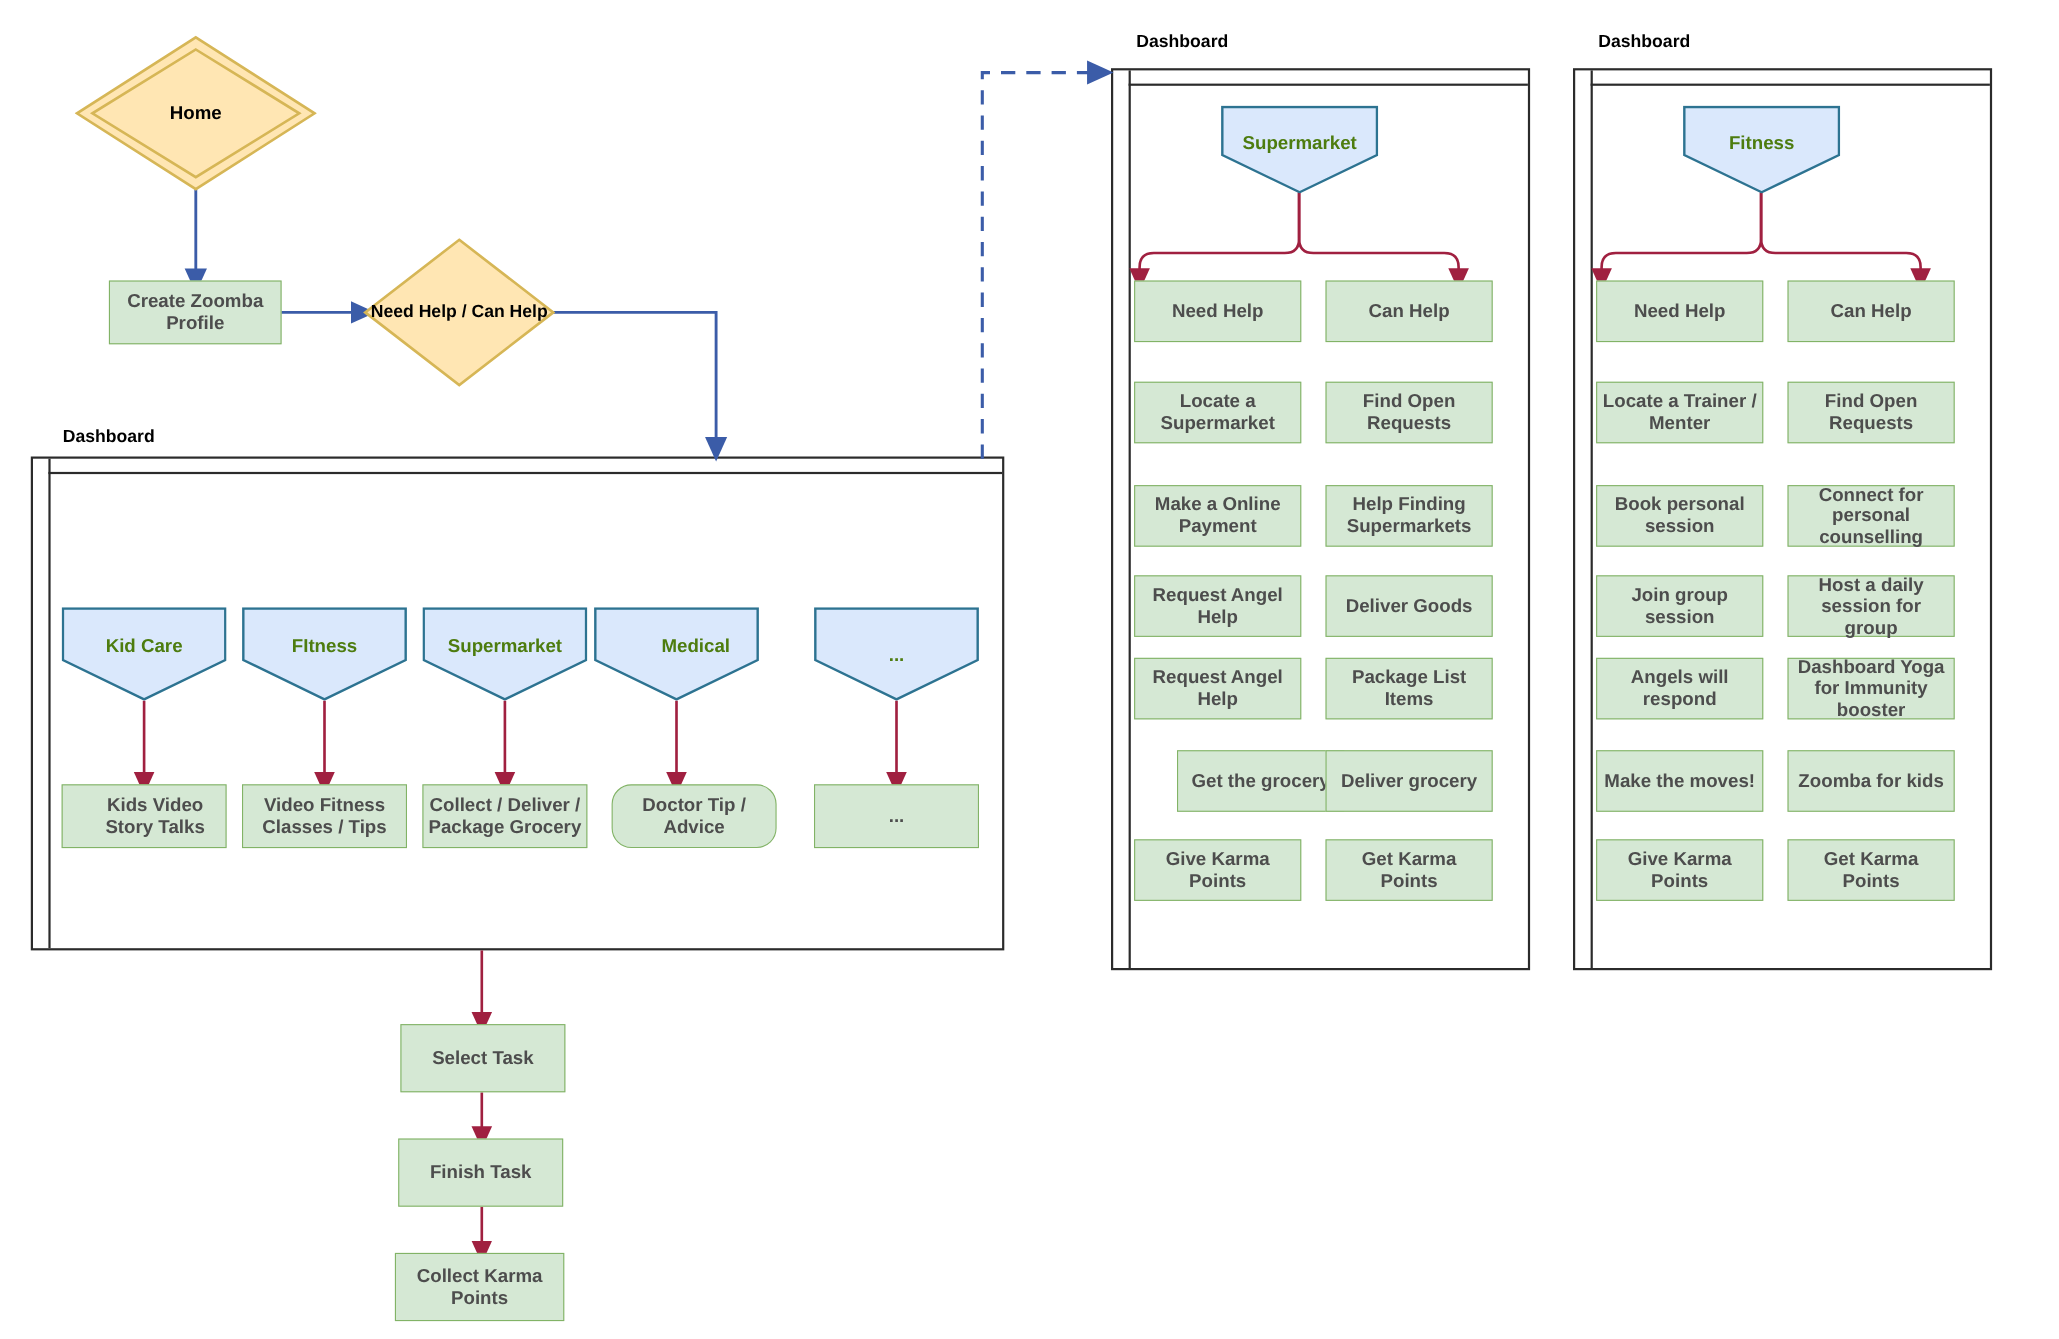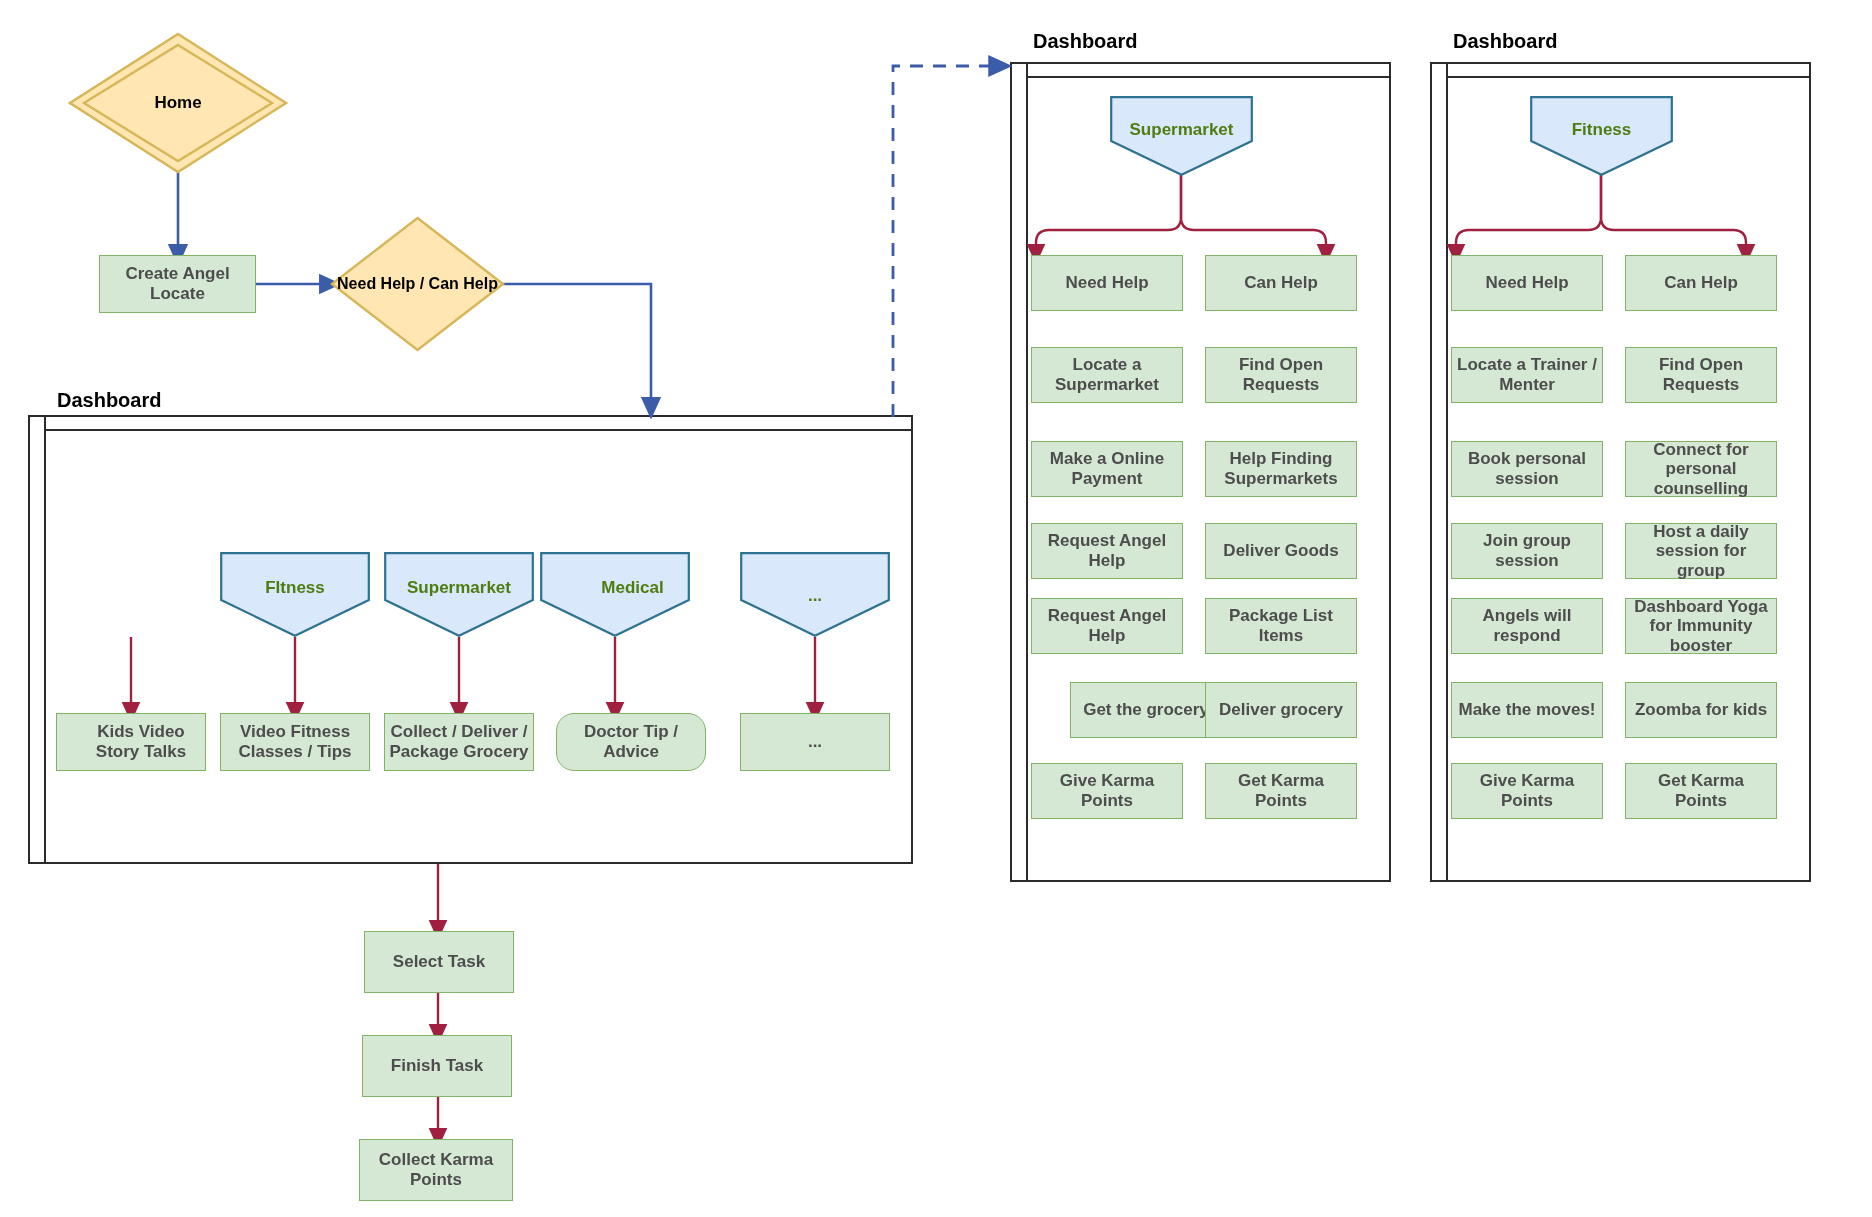--- a/index.html
+++ b/index.html
@@ -99,21 +99,21 @@
     position: absolute;
     left: 14px;
     top: 0;
     bottom: 0;
     width: 0;
     border-left: 2.4px solid #2b2b2b;
   }
   .frame-title {
     position: absolute;
     font-weight: bold;
-    font-size: 20px;
+    font-size: 16px;
     color: #000000;
     white-space: nowrap;
     z-index: 4;
   }
 
   
   .conn {
     position: absolute;
     left: 0;
     top: 0;
@@ -169,38 +169,44 @@
     <div class="diamond">
       <svg width="220" height="142" viewBox="0 0 220 142">
         <polygon points="110,2 218,71 110,140 2,71" fill="#ffe6b3" stroke="#d6b656" stroke-width="2.4"></polygon>
         <polygon points="110,13 204,71 110,129 16,71" fill="#ffe6b3" stroke="#d6b656" stroke-width="2.4"></polygon>
       </svg>
     </div>
     <div class="diamond-label">Home</div>
   </div>
 
   <div class="node green-box" style="left:99px; top:255px; width:157px; height:58px;">
-    <span>Create Angel Locate</span>
+    <span>Create Zoomba Profile</span>
   </div>
 
   <div class="diamond-wrap" style="left:330px; top:216px; width:175px; height:136px;">
     <div class="diamond">
       <svg width="175" height="136" viewBox="0 0 175 136">
         <polygon points="87.5,2 173,68 87.5,134 2,68" fill="#ffe6b3" stroke="#d6b656" stroke-width="2.4"></polygon>
       </svg>
     </div>
     <div class="diamond-label" style="font-size:16px;">Need Help / Can Help</div>
   </div>
 
   <div class="frame-title" style="left:57px; top:389px;">Dashboard</div>
   <div class="frame" style="left:28px; top:415px; width:885px; height:449px;">
     <div class="frame-inner-top"></div>
     <div class="frame-inner-left"></div>
   </div>
 
+  <div class="pent" style="left:56px; top:552px; width:150px; height:85px;">
+    <svg width="150" height="85" viewBox="0 0 150 85">
+      <polygon points="1.2,1.2 148.8,1.2 148.8,48 75,83.8 1.2,48" fill="#dae8fc" stroke="#2d7391" stroke-width="2.2"></polygon>
+    </svg>
+    <div class="pent-label" style="top:26px;">Kid Care</div>
+  </div>
   <div class="pent" style="left:220px; top:552px; width:150px; height:85px;">
     <svg width="150" height="85" viewBox="0 0 150 85">
       <polygon points="1.2,1.2 148.8,1.2 148.8,48 75,83.8 1.2,48" fill="#dae8fc" stroke="#2d7391" stroke-width="2.2"></polygon>
     </svg>
     <div class="pent-label" style="top:26px;">FItness</div>
   </div>
   <div class="pent" style="left:384px; top:552px; width:150px; height:85px;">
     <svg width="150" height="85" viewBox="0 0 150 85">
       <polygon points="1.2,1.2 148.8,1.2 148.8,48 75,83.8 1.2,48" fill="#dae8fc" stroke="#2d7391" stroke-width="2.2"></polygon>
     </svg>

